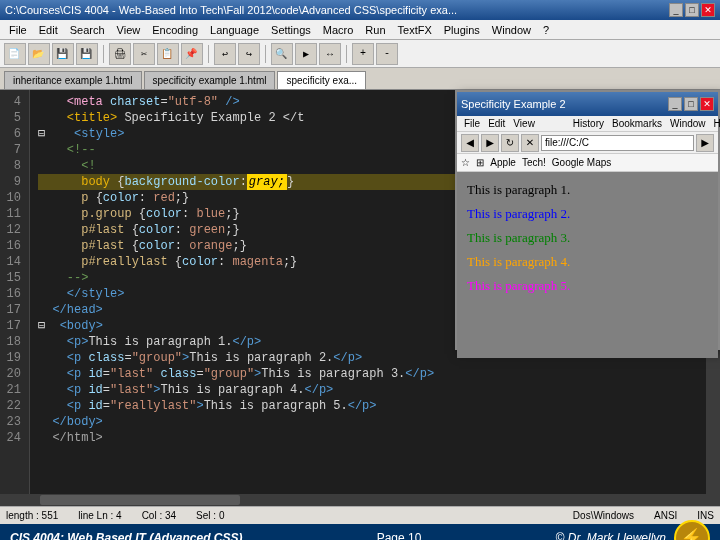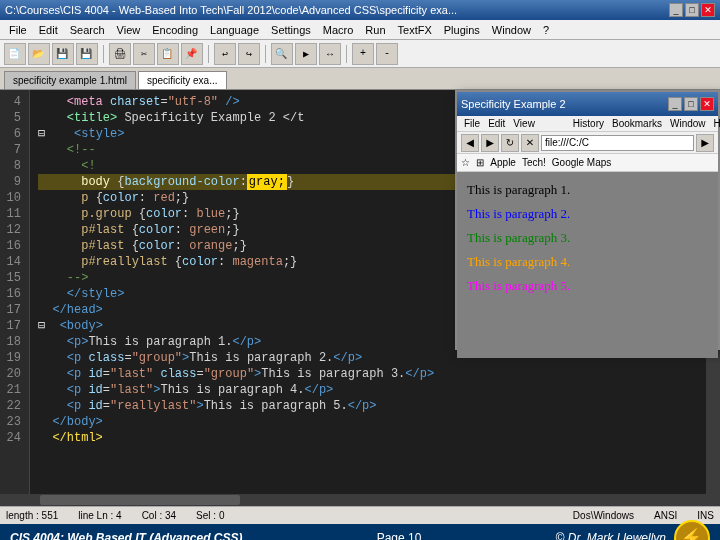--- a/index.html
+++ b/index.html
@@ -306,20 +306,23 @@
   <div class="tb-separator"></div>
   <div class="tb-btn">🔍</div>
   <div class="tb-btn">▶</div>
   <div class="tb-btn">↔</div>
   <div class="tb-separator"></div>
   <div class="tb-btn">+</div>
   <div class="tb-btn">-</div>
 </div>
 
 <div class="tab-bar">
+  <div class="tab">
+    <span>inheritance example 1.html</span>
+  </div>
   <div class="tab">
     <span>specificity example 1.html</span>
   </div>
   <div class="tab active">
     <span>specificity exa...</span>
   </div>
 </div>
 
 <div class="main-area">
   <div class="code-area">
@@ -345,33 +348,33 @@
       <div class="line-number">21</div>
       <div class="line-number">22</div>
       <div class="line-number">23</div>
       <div class="line-number">24</div>
     </div>
     <div class="code-content">
       <div class="code-line">
         <span style="color:#f9a8d4;">&nbsp;&nbsp;&nbsp;&nbsp;&lt;meta </span><span style="color:#9cdcfe;">charset</span><span style="color:#d4d4d4;">=</span><span style="color:#ce9178;">"utf-8"</span><span style="color:#569cd6;"> /&gt;</span>
       </div>
       <div class="code-line">
-        <span style="color:#86efac;">&nbsp;&nbsp;&nbsp;&nbsp;&lt;title&gt;</span><span style="color:#d4d4d4;"> Specificity Example 2 &lt;/t</span>
+        <span style="color:#eab308;">&nbsp;&nbsp;&nbsp;&nbsp;&lt;title&gt;</span><span style="color:#d4d4d4;"> Specificity Example 2 &lt;/t</span>
       </div>
       <div class="code-line">
         <span style="color:#d4d4d4; cursor:pointer;">⊟</span><span style="color:#569cd6;">&nbsp;&nbsp;&nbsp;&nbsp;&lt;style&gt;</span>
       </div>
       <div class="code-line">
         <span style="color:#d4d4d4;">&nbsp;&nbsp;&nbsp;&nbsp;</span><span style="color:#6a9955;">&lt;!--</span>
       </div>
       <div class="code-line">
         <span style="color:#d4d4d4;">&nbsp;&nbsp;&nbsp;&nbsp;&nbsp;&nbsp;</span><span style="color:#6a9955;">&lt;!</span>
       </div>
       <div class="code-line" style="background:rgba(255,220,0,0.25);">
-        <span style="color:#d4d4d4;">&nbsp;&nbsp;&nbsp;&nbsp;&nbsp;&nbsp;</span><span style="color:#fef9c3;">body </span><span style="color:#d4d4d4;">{</span><span style="color:#9cdcfe;">background-color</span><span style="color:#d4d4d4;">:</span><span style="background:#ffd700;color:#000;padding:0 2px;">gray;</span><span style="color:#d4d4d4;">}</span>
+        <span style="color:#d4d4d4;">&nbsp;&nbsp;&nbsp;&nbsp;&nbsp;&nbsp;</span><span style="color:#eab308;">body </span><span style="color:#d4d4d4;">{</span><span style="color:#9cdcfe;">background-color</span><span style="color:#d4d4d4;">:</span><span style="background:#ffd700;color:#000;padding:0 2px;font-style:italic;">gray;</span><span style="color:#d4d4d4;">}</span>
       </div>
       <div class="code-line">
         <span style="color:#d4d4d4;">&nbsp;&nbsp;&nbsp;&nbsp;&nbsp;&nbsp;</span><span style="color:#d7ba7d;">p </span><span style="color:#d4d4d4;">{</span><span style="color:#9cdcfe;">color</span><span style="color:#d4d4d4;">: </span><span style="color:#ce9178;">red</span><span style="color:#d4d4d4;">;</span><span style="color:#d4d4d4;">}</span>
       </div>
       <div class="code-line">
         <span style="color:#d4d4d4;">&nbsp;&nbsp;&nbsp;&nbsp;&nbsp;&nbsp;</span><span style="color:#d7ba7d;">p.group </span><span style="color:#d4d4d4;">{</span><span style="color:#9cdcfe;">color</span><span style="color:#d4d4d4;">: </span><span style="color:#ce9178;">blue</span><span style="color:#d4d4d4;">;</span><span style="color:#d4d4d4;">}</span>
       </div>
       <div class="code-line">
         <span style="color:#d4d4d4;">&nbsp;&nbsp;&nbsp;&nbsp;&nbsp;&nbsp;</span><span style="color:#d7ba7d;">p#last </span><span style="color:#d4d4d4;">{</span><span style="color:#9cdcfe;">color</span><span style="color:#d4d4d4;">: </span><span style="color:#ce9178;">green</span><span style="color:#d4d4d4;">;</span><span style="color:#d4d4d4;">}</span>
       </div>
@@ -405,21 +408,21 @@
       <div class="code-line">
         <span style="color:#d4d4d4;">&nbsp;&nbsp;&nbsp;&nbsp;</span><span style="color:#569cd6;">&lt;p </span><span style="color:#9cdcfe;">id</span><span style="color:#d4d4d4;">=</span><span style="color:#ce9178;">"last"</span><span style="color:#569cd6;">&gt;</span><span style="color:#d4d4d4;">This is paragraph 4.</span><span style="color:#569cd6;">&lt;/p&gt;</span>
       </div>
       <div class="code-line">
         <span style="color:#d4d4d4;">&nbsp;&nbsp;&nbsp;&nbsp;</span><span style="color:#569cd6;">&lt;p </span><span style="color:#9cdcfe;">id</span><span style="color:#d4d4d4;">=</span><span style="color:#ce9178;">"reallylast"</span><span style="color:#569cd6;">&gt;</span><span style="color:#d4d4d4;">This is paragraph 5.</span><span style="color:#569cd6;">&lt;/p&gt;</span>
       </div>
       <div class="code-line">
         <span style="color:#569cd6;">&nbsp;&nbsp;&lt;/body&gt;</span>
       </div>
       <div class="code-line">
-        <span style="color:#fde047;">&nbsp;&nbsp;&lt;/html&gt;</span>
+        <span style="color:#a3a3a3;">&nbsp;&nbsp;&lt;/html&gt;</span>
       </div>
     </div>
     <div class="v-scrollbar">
       <div class="v-scrollbar-thumb"></div>
     </div>
   </div>
 
   <div class="browser-window">
     <div class="browser-title-bar">
       <span>Specificity Example 2</span>

